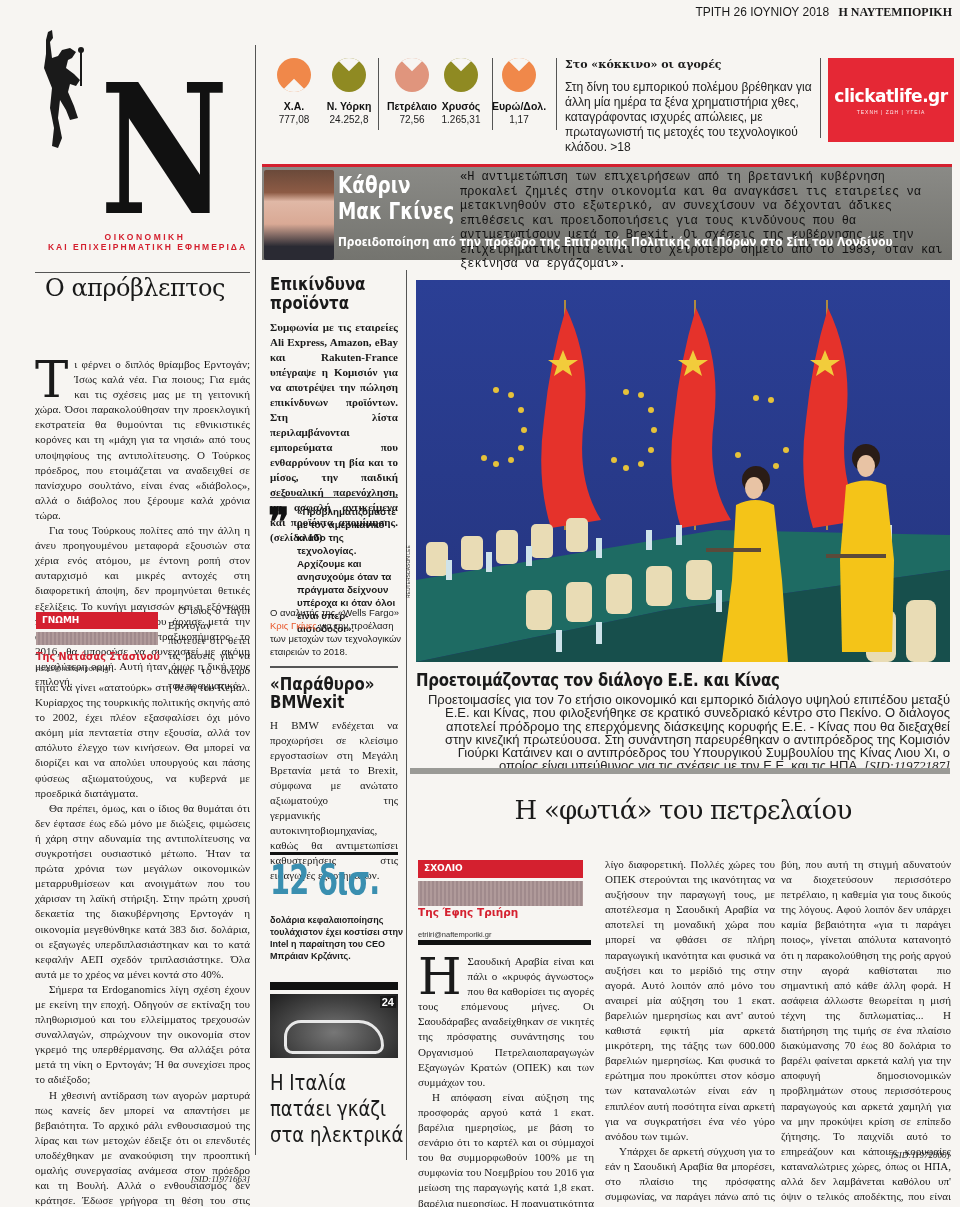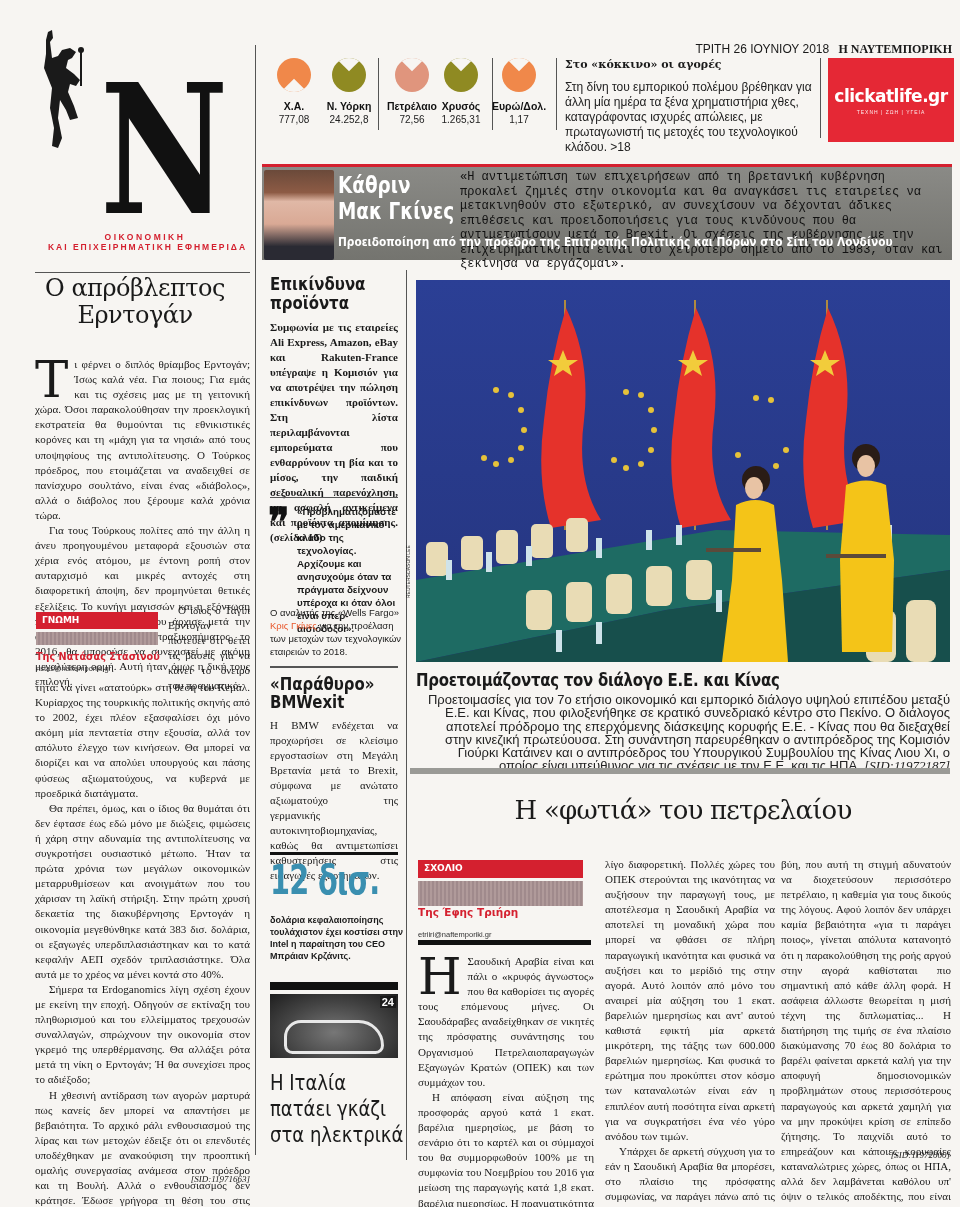--- a/index.html
+++ b/index.html
@@ -14,21 +14,21 @@
   .vline { position: absolute; width: 1px; background: #555; }
   .hline { position: absolute; height: 1px; background: #555; }
 
   
   #masthead-N { left: 100px; top: 70px; font-family: "DejaVu Serif", serif; font-weight: bold; font-size: 180px; line-height: 160px; transform: scaleX(0.78); transform-origin: left top; color: #111; }
   #hermes { left: 40px; top: 28px; width: 70px; height: 130px; }
   #masthead-sub1 { left: 40px; top: 232px; width: 210px; text-align: center; font-size: 8.5px; letter-spacing: 2.5px; color: #d4202f; font-weight: bold; }
   #masthead-sub2 { left: 40px; top: 242px; width: 215px; text-align: center; font-size: 8.5px; letter-spacing: 2px; color: #d4202f; font-weight: bold; }
 
   
-  #dateline { right: 8px; top: 5px; font-size: 12px; margin-top: 37px; }
+  #dateline { right: 8px; top: 5px; font-size: 12px; }
   #dateline .paper { font-family: "Liberation Serif", serif; font-weight: bold; margin-left: 6px; }
 
   
   .mk { position: absolute; top: 58px; width: 70px; text-align: center; }
   .mk .dial { width: 34px; height: 34px; border-radius: 50%; margin: 0 auto 8px; position: relative; overflow: hidden; }
   .mk .dial .notch { position: absolute; left: 9px; width: 16px; height: 16px; background: #f7f5f2; transform: rotate(45deg); }
   .mk .name { font-family: "Liberation Sans", sans-serif; font-weight: bold; font-size: 10.5px; color: #111; }
   .mk .val { font-family: "Liberation Sans", sans-serif; font-size: 10px; color: #222; margin-top: 2px; }
 
   #markets-headline { left: 565px; top: 58px; font-family: "DejaVu Serif", serif; font-weight: bold; font-size: 11px; }
@@ -172,21 +172,20 @@
 <div id="banner-name" class="abs">
   <div>Κάθριν</div>
   <div>Μακ Γκίνες</div>
 </div>
 <div id="banner-quote" class="abs">«Η αντιμετώπιση των επιχειρήσεων από τη βρετανική κυβέρνηση προκαλεί ζημιές στην οικονομία και θα αναγκάσει τις εταιρείες να μετακινηθούν στο εξωτερικό, αν συνεχίσουν να δέχονται άδικες επιθέσεις και προειδοποιήσεις για τους κινδύνους που θα αντιμετωπίσουν μετά το Brexit. Οι σχέσεις της κυβέρνησης με την επιχειρηματικότητα είναι στο χειρότερο σημείο από το 1983, όταν και ξεκίνησα να εργάζομαι».</div>
 <div id="banner-caption" class="abs">Προειδοποίηση από την πρόεδρο της Επιτροπής Πολιτικής και Πόρων στο Σίτι του Λονδίνου</div>
 
 <div class="hline" style="left:35px; top:272px; width:215px;"></div>
 <div id="lead-title" class="abs">
   <div>Ο απρόβλεπτος</div>
-  <div>Ερντογάν</div>
 </div>
 
 <div id="lead-body-top" class="abs body-text">
   <p class="first"><span class="dropcap">Τ</span><span>ι φέρνει ο διπλός θρίαμβος Ερντογάν; Ίσως καλά νέα. Για ποιους; Για εμάς και τις σχέσεις μας με τη γειτονική χώρα. Όσοι παρακολούθησαν την προεκλογική εκστρατεία θα θυμούνται τις εθνικιστικές κορόνες και τη «μάχη για τα νησιά» από τους υποψηφίους της αντιπολίτευσης. Ο Τούρκος πρόεδρος, που ετοιμάζεται να αναδειχθεί σε πανίσχυρο σουλτάνο, είναι ένας «διάβολος», αλλά ο διάβολος που ξέρουμε καλά χρόνια τώρα.</span></p>
   <p>Για τους Τούρκους πολίτες από την άλλη η άνευ προηγουμένου μεταφορά εξουσιών στα χέρια ενός ατόμου, με έντονη ροπή στον αυταρχισμό και μικρές αντοχές στη διαφορετική άποψη, δεν προμηνύεται θετικές εξελίξεις. Το κυνήγι μαγισσών και η εξόντωση πάσης φύσεως εχθρών, που άρχισε μετά την αποτυχημένη απόπειρα πραξικοπήματος το 2016, θα μπορούσε να συνεχιστεί με ακόμη μεγαλύτερη ορμή. Αυτή ήταν όμως η δική τους επιλογή.</p>
 </div>
 
 <div id="opinion-box" class="abs">
   <div id="opinion-label">ΓΝΩΜΗ</div>
   <div id="opinion-stripe"></div>

